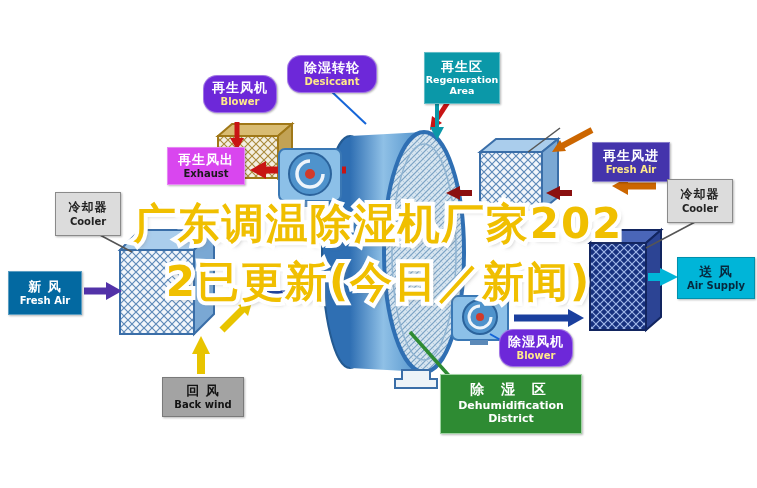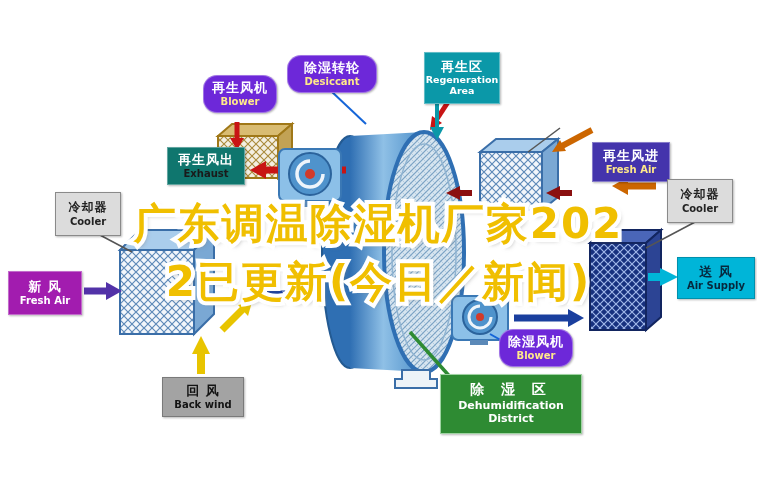--- a/index.html
+++ b/index.html
@@ -8,25 +8,25 @@
   .stage svg{position:absolute;left:0;top:0;z-index:1;}
 
   
   .label{position:absolute;z-index:3;display:flex;flex-direction:column;align-items:center;
          justify-content:center;gap:1px;font-weight:bold;text-align:center;line-height:1.12;
          border:1px solid rgba(255,255,255,.35);box-shadow:1px 1px 2px rgba(0,0,0,.28);}
   .label .zh{font-size:13px;letter-spacing:1px;}
   .label .en{font-size:10px;letter-spacing:0;}
   .lbl-blue{background:#6d28d9;color:#fff;border-radius:14px;}      .lbl-blue .en{color:#ffe98a;}
   .lbl-teal{background:#0b98a8;color:#fff;}      .lbl-teal .en{color:#fff;font-size:9.5px;}
-  .lbl-orange{background:#0f766e;color:#fff;}    .lbl-orange .en{color:#1a1a1a;}
+  .lbl-orange{background:#d946ef;color:#fff;}    .lbl-orange .en{color:#1a1a1a;}
   .lbl-indigo{background:#4434ac;color:#fff;}    .lbl-indigo .en{color:#ffe98a;}
   .lbl-gray{background:#dcdcdc;color:#222;border:1px solid #8a8a8a;} .lbl-gray .en{color:#222;}
   .lbl-gray .zh{font-size:12px;}
-  .lbl-darkindigo{background:#a21caf;color:#fff;} .lbl-darkindigo .en{color:#fff;}
+  .lbl-darkindigo{background:#0369a1;color:#fff;} .lbl-darkindigo .en{color:#fff;}
   .lbl-cyan{background:#00b5d8;color:#06283d;border-color:rgba(0,0,0,.2);} .lbl-cyan .en{color:#06283d;}
   .lbl-olive{background:#a3a3a3;color:#131313;border-color:rgba(0,0,0,.25);} .lbl-olive .en{color:#131313;}
   .lbl-green{background:#2e8b33;color:#fff;border:1px solid #9fd3a2;}
   .lbl-green .zh{letter-spacing:6px;font-size:14px;}
   .lbl-green .en{color:#fff;font-size:11px;line-height:1.2;}
 
   
   .wm{position:absolute;left:0;width:757px;height:0;z-index:5;pointer-events:none;}
   .wm span{position:absolute;left:0;width:100%;text-align:center;font-size:42px;font-weight:bold;
            letter-spacing:2px;white-space:nowrap;}

